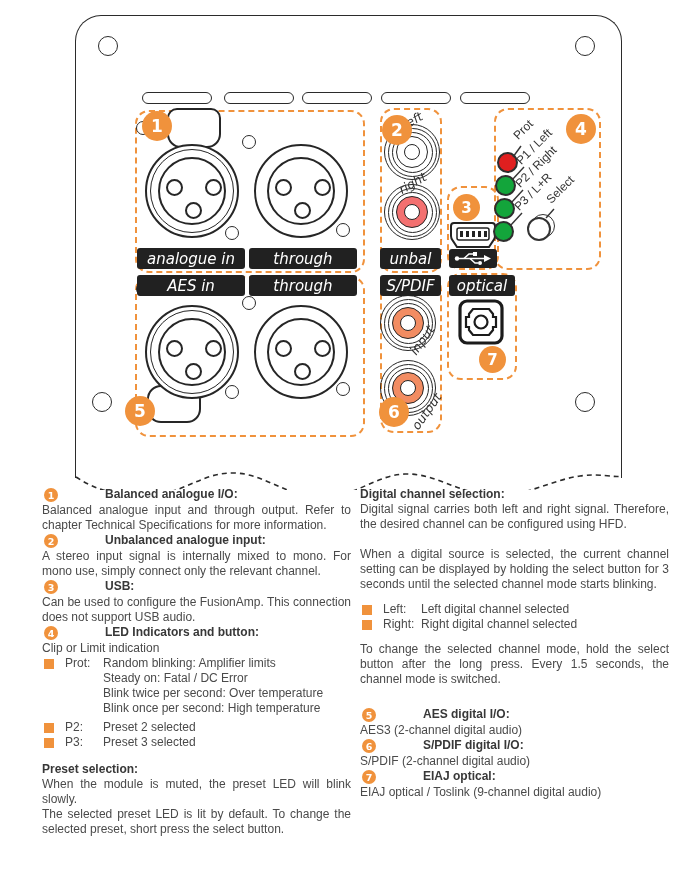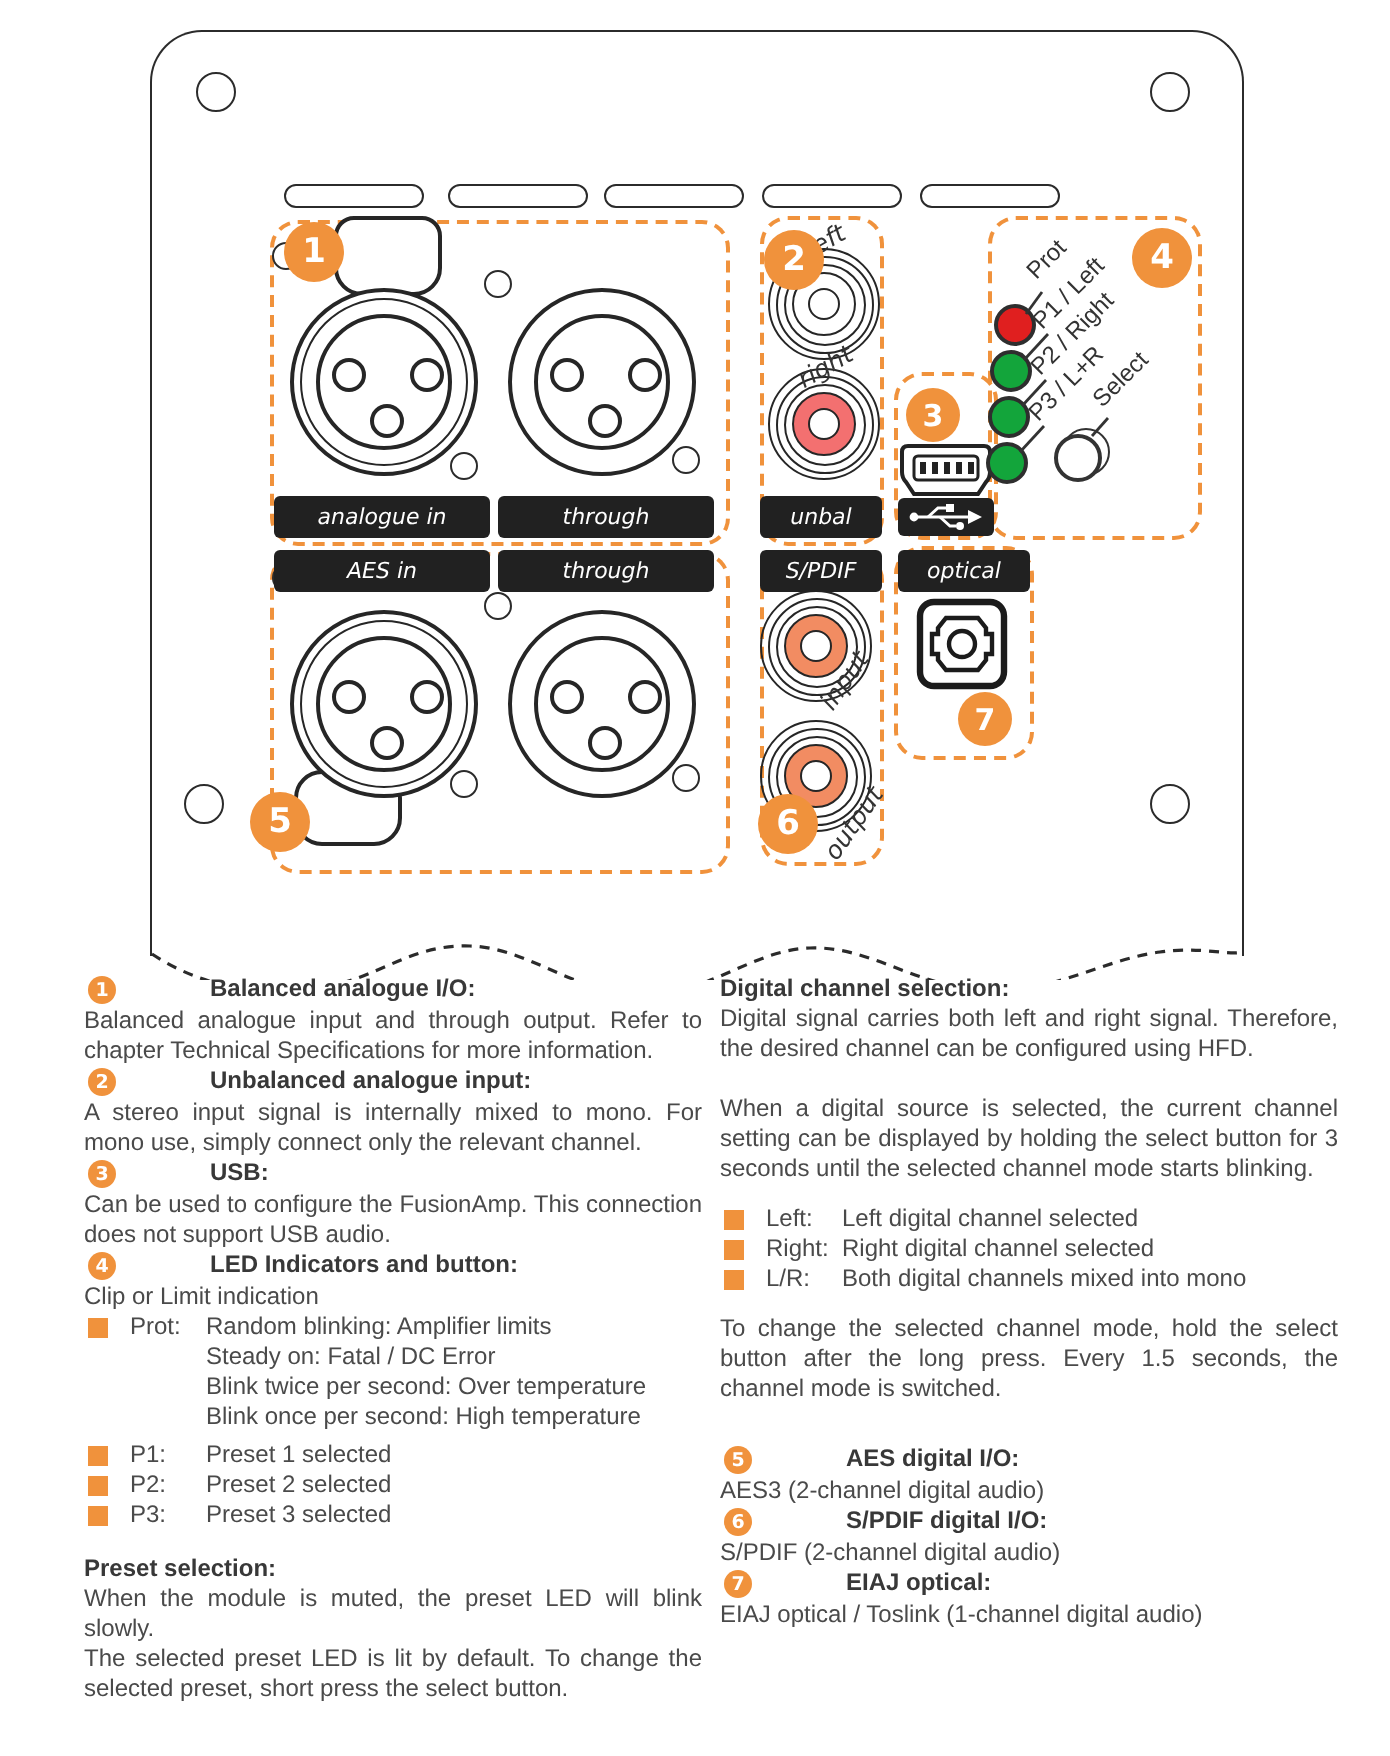--- a/index.html
+++ b/index.html
@@ -4,21 +4,21 @@
 <style>
   html,body{margin:0;padding:0;}
   body{width:695px;height:878px;background:#fff;font-family:"Liberation Sans",sans-serif;color:#4a4a4a;position:relative;overflow:hidden;}
   .abs{position:absolute;}
   
   .panel{position:absolute;left:75px;top:15px;width:547px;height:475px;}
   .panel-frame{position:absolute;left:0;top:0;width:547px;height:463px;border:1.6px solid #2b2b2b;border-bottom:none;border-radius:26px 26px 0 0;box-sizing:border-box;}
   .screw{position:absolute;width:20px;height:20px;border:1.6px solid #2b2b2b;border-radius:50%;box-sizing:border-box;}
   .vent{position:absolute;top:77px;width:70px;height:12px;border:1.5px solid #2b2b2b;border-radius:7px;box-sizing:border-box;}
   .obox{position:absolute;border:2px dashed #F0923C;border-radius:14px;box-sizing:border-box;}
-  .plabel{position:absolute;height:21px;background:#212121;color:#fff;font-style:italic;font-size:11px;font-family:"DejaVu Sans",sans-serif;display:flex;align-items:center;justify-content:center;border-radius:3px;box-sizing:border-box;z-index:2;}
+  .plabel{position:absolute;height:21px;background:#212121;color:#fff;font-style:italic;font-size:15px;font-family:"DejaVu Sans",sans-serif;display:flex;align-items:center;justify-content:center;border-radius:3px;box-sizing:border-box;z-index:2;}
   .xlr{position:absolute;width:94px;height:94px;border:2px solid #262626;border-radius:50%;background:#fff;box-sizing:border-box;z-index:1;}
   .xlr .xring{position:absolute;inset:3px;border:1.5px solid #262626;border-radius:50%;}
   .xlr .xinner{position:absolute;inset:11px;border:2px solid #262626;border-radius:50%;}
   .xlr .pin{position:absolute;width:17px;height:17px;border:2px solid #262626;border-radius:50%;box-sizing:border-box;}
   .pin-l{left:19px;top:33px;} .pin-r{left:58px;top:33px;} .pin-b{left:38px;top:56px;}
   .latch{position:absolute;border:2px solid #262626;background:#fff;box-sizing:border-box;z-index:0;}
   .hole{position:absolute;width:14px;height:14px;border:1.5px solid #2b2b2b;border-radius:50%;box-sizing:border-box;}
   .rca{position:absolute;width:56px;height:56px;border:1.6px solid #262626;border-radius:50%;box-sizing:border-box;z-index:1;}
   .rca .r2{position:absolute;inset:2.5px;border:1.3px solid #262626;border-radius:50%;}
   .rca .r3{position:absolute;inset:6.5px;border:1.3px solid #262626;border-radius:50%;}
@@ -238,25 +238,20 @@
     <span>Random blinking: Amplifier limits</span>
   </div>
   <div class="bcont">Steady on: Fatal / DC Error</div>
   <div class="bcont">Blink twice per second: Over temperature</div>
   <div class="bcont">Blink once per second: High temperature</div>
 
   <div class="sp4"></div>
 
   <div class="brow">
     <span class="sq"></span>
-    <span class="blabel">P1:</span>
-    <span>Preset 1 selected</span>
-  </div>
-  <div class="brow">
-    <span class="sq"></span>
     <span class="blabel">P2:</span>
     <span>Preset 2 selected</span>
   </div>
   <div class="brow">
     <span class="sq"></span>
     <span class="blabel">P3:</span>
     <span>Preset 3 selected</span>
   </div>
 
   <div class="sp12"></div>
@@ -275,25 +270,20 @@
   <div class="brow">
     <span class="sq"></span>
     <span class="blabel">Left:</span>
     <span>Left digital channel selected</span>
   </div>
   <div class="brow">
     <span class="sq"></span>
     <span class="blabel">Right:</span>
     <span>Right digital channel selected</span>
   </div>
-  <div class="brow">
-    <span class="sq"></span>
-    <span class="blabel">L/R:</span>
-    <span>Both digital channels mixed into mono</span>
-  </div>
 
   <div class="sp10"></div>
   <p>To change the selected channel mode, hold the select button after the long press. Every 1.5 seconds, the channel mode is switched.</p>
   <div class="sp20"></div>
 
   <div class="item-head">
     <span class="badge">5</span>
     <span class="ititle">AES digital I/O:</span>
   </div>
   <div>AES3 (2-channel digital audio)</div>
@@ -301,14 +291,14 @@
   <div class="item-head">
     <span class="badge">6</span>
     <span class="ititle">S/PDIF digital I/O:</span>
   </div>
   <div>S/PDIF (2-channel digital audio)</div>
 
   <div class="item-head">
     <span class="badge">7</span>
     <span class="ititle">EIAJ optical:</span>
   </div>
-  <div>EIAJ optical / Toslink (1-channel digital audio)</div>
+  <div>EIAJ optical / Toslink (9-channel digital audio)</div>
 </div>
 
 </body></html>

